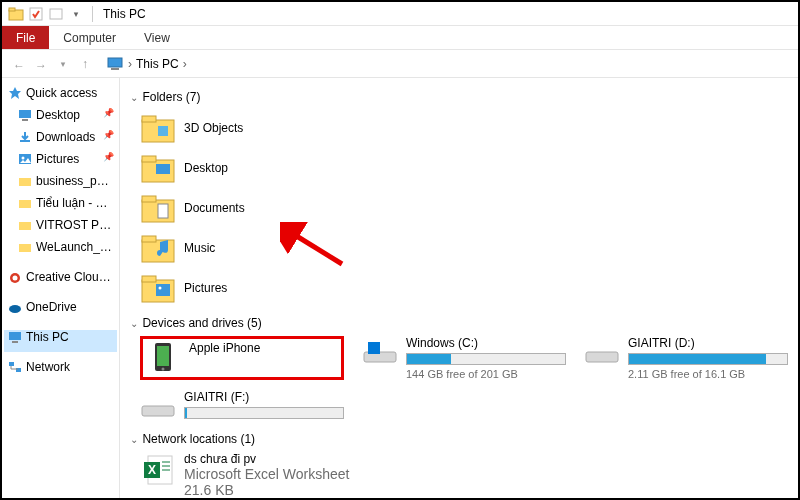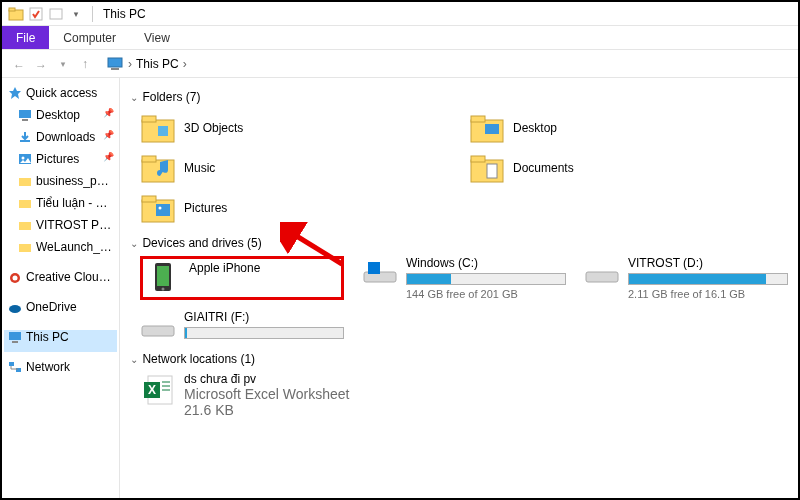--- a/index.html
+++ b/index.html
@@ -3,37 +3,37 @@
 <meta charset="utf-8">
 <style>
 * { margin: 0; padding: 0; box-sizing: border-box; font-family: "Segoe UI", Tahoma, sans-serif; font-size: 12px; }
 body { background: #fff; width: 800px; height: 500px; border: 2px solid #000; overflow: hidden; }
 .titlebar { height: 24px; background: #fff; display: flex; align-items: center; padding: 0 4px; border-bottom: 1px solid #e5e5e5; }
 .titlebar .qicon { width: 16px; height: 16px; margin: 0 2px; display: inline-flex; align-items: center; justify-content: center; }
 .titlebar .sep { width: 1px; height: 16px; background: #ccc; margin: 0 6px; }
 .titlebar .title { margin-left: 4px; color: #000; }
 .ribbon-tabs { height: 24px; display: flex; align-items: stretch; border-bottom: 1px solid #e5e5e5; }
 .ribbon-tab { padding: 0 14px; display: flex; align-items: center; color: #333; cursor: pointer; }
-.ribbon-tab.primary { background: #6d28d9; color: #fff; }
+.ribbon-tab.primary { background: #b91c1c; color: #fff; }
 .navrow { height: 28px; display: flex; align-items: center; padding: 0 6px; border-bottom: 1px solid #e5e5e5; }
 .navrow .navbtn { width: 22px; height: 22px; display: flex; align-items: center; justify-content: center; color: #999; cursor: pointer; }
 .navrow .pcicon { width: 18px; height: 18px; margin: 0 4px; }
 .navrow .crumb { margin: 0 4px; color: #000; }
 .navrow .chev { color: #666; }
 .body { display: flex; height: calc(500px - 24px - 24px - 28px - 4px); }
 .sidebar { width: 118px; padding: 8px 2px; border-right: 1px solid #e5e5e5; overflow: hidden; }
 .side-item { display: flex; align-items: flex-start; height: 22px; padding: 0 2px 0 4px; color: #000; position: relative; cursor: pointer; white-space: nowrap; }
 .side-item.indent { padding-left: 14px; }
 .side-item.active { background: #cce8ff; }
 .side-item .lbl { margin-left: 4px; overflow: hidden; text-overflow: ellipsis; flex: 1; }
 .side-item .pin { color: #999; font-size: 9px; margin-left: 2px; }
 .content { flex: 1; padding: 8px 10px; overflow: hidden; }
 .section-head { display: flex; align-items: center; color: #000; margin: 4px 0 6px 0; cursor: pointer; }
 .section-head .chev { color: #666; margin-right: 4px; font-size: 10px; }
-.folders-grid { display: grid; grid-template-columns: repeat(2, 1fr); gap: 4px 10px; margin-bottom: 10px; padding-left: 10px; }
+.folders-grid { display: grid; grid-template-columns: repeat(1, 1fr); gap: 4px 10px; margin-bottom: 10px; padding-left: 10px; }
 .folder-item { display: flex; align-items: center; height: 36px; cursor: pointer; }
 .folder-item .fic { width: 36px; height: 32px; margin-right: 8px; }
 .drives-grid { display: grid; grid-template-columns: repeat(3, 1fr); gap: 10px 18px; padding-left: 10px; margin-bottom: 10px; }
 .drive-item { display: flex; align-items: flex-start; cursor: pointer; }
 .drive-item .dic { width: 36px; height: 32px; margin-right: 8px; flex-shrink: 0; }
 .drive-item .meta { flex: 1; }
 .drive-item .bar { height: 12px; border: 1px solid #b0b0b0; margin: 3px 0 3px 0; background: #eee; }
 .drive-item .bar .fill { height: 100%; background: #26a0da; }
 .drive-item .sub { color: #6d6d6d; font-size: 11px; }
 .net-grid { padding-left: 10px; }
@@ -209,34 +209,34 @@
               <rect x="16" y="12" width="14" height="10" fill="#3a96dd"></rect>
             </svg>
           </span>
         <span>Desktop</span>
       </div>
       <div class="folder-item">
         <span class="fic">
             <svg width="36" height="32">
               <rect x="2" y="8" width="32" height="22" fill="#ffd96a" stroke="#c8a23a"></rect>
               <rect x="2" y="4" width="14" height="6" fill="#ffd96a" stroke="#c8a23a"></rect>
+              <rect x="18" y="12" width="10" height="14" fill="#fff" stroke="#888"></rect>
+            </svg>
+          </span>
+        <span>Documents</span>
+      </div>
+      <div class="folder-item">
+        <span class="fic">
+            <svg width="36" height="32">
+              <rect x="2" y="8" width="32" height="22" fill="#ffd96a" stroke="#c8a23a"></rect>
+              <rect x="2" y="4" width="14" height="6" fill="#ffd96a" stroke="#c8a23a"></rect>
               <path d="M20 24a3 3 0 1 1 0-6v-8l8-2v10a3 3 0 1 1-2-3" fill="#3a96dd"></path>
             </svg>
           </span>
         <span>Music</span>
-      </div>
-      <div class="folder-item">
-        <span class="fic">
-            <svg width="36" height="32">
-              <rect x="2" y="8" width="32" height="22" fill="#ffd96a" stroke="#c8a23a"></rect>
-              <rect x="2" y="4" width="14" height="6" fill="#ffd96a" stroke="#c8a23a"></rect>
-              <rect x="18" y="12" width="10" height="14" fill="#fff" stroke="#888"></rect>
-            </svg>
-          </span>
-        <span>Documents</span>
       </div>
       <div class="folder-item">
         <span class="fic">
             <svg width="36" height="32">
               <rect x="2" y="8" width="32" height="22" fill="#ffd96a" stroke="#c8a23a"></rect>
               <rect x="2" y="4" width="14" height="6" fill="#ffd96a" stroke="#c8a23a"></rect>
               <rect x="16" y="12" width="14" height="12" fill="#3a96dd"></rect>
               <circle cx="20" cy="16" r="1.5" fill="#fff"></circle>
             </svg>
           </span>
@@ -276,21 +276,21 @@
           <div class="sub">144 GB free of 201 GB</div>
         </div>
       </div>
       <div class="drive-item">
         <span class="dic">
             <svg width="36" height="32">
               <rect x="2" y="16" width="32" height="10" rx="2" fill="#d8d8d8" stroke="#aaa"></rect>
             </svg>
           </span>
         <div class="meta">
-          <div>VITROST (D:)</div>
+          <div>GIAITRI (D:)</div>
           <div class="bar">
               <div class="fill" style="width:87%"></div>
             </div>
           <div class="sub">2.11 GB free of 16.1 GB</div>
         </div>
       </div>
       <div class="drive-item">
         <span class="dic">
             <svg width="36" height="32">
               <rect x="2" y="16" width="32" height="10" rx="2" fill="#d8d8d8" stroke="#aaa"></rect>

